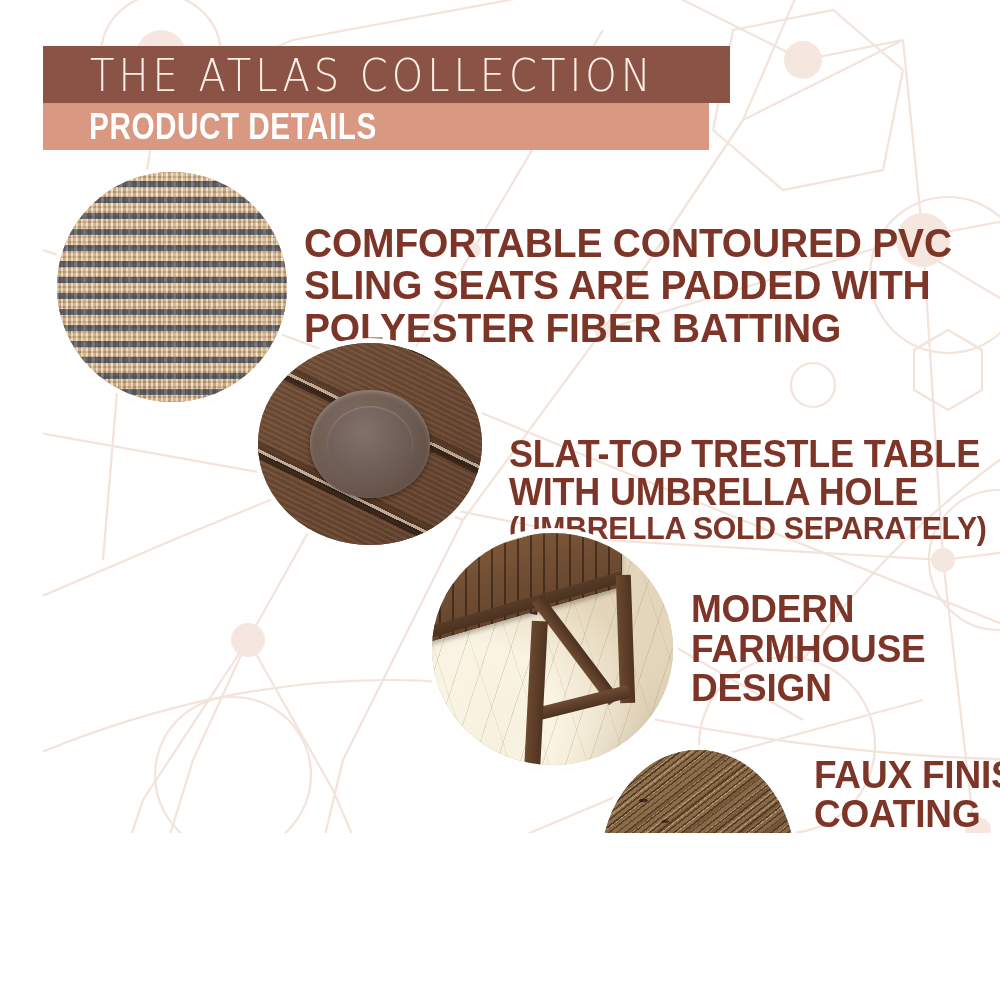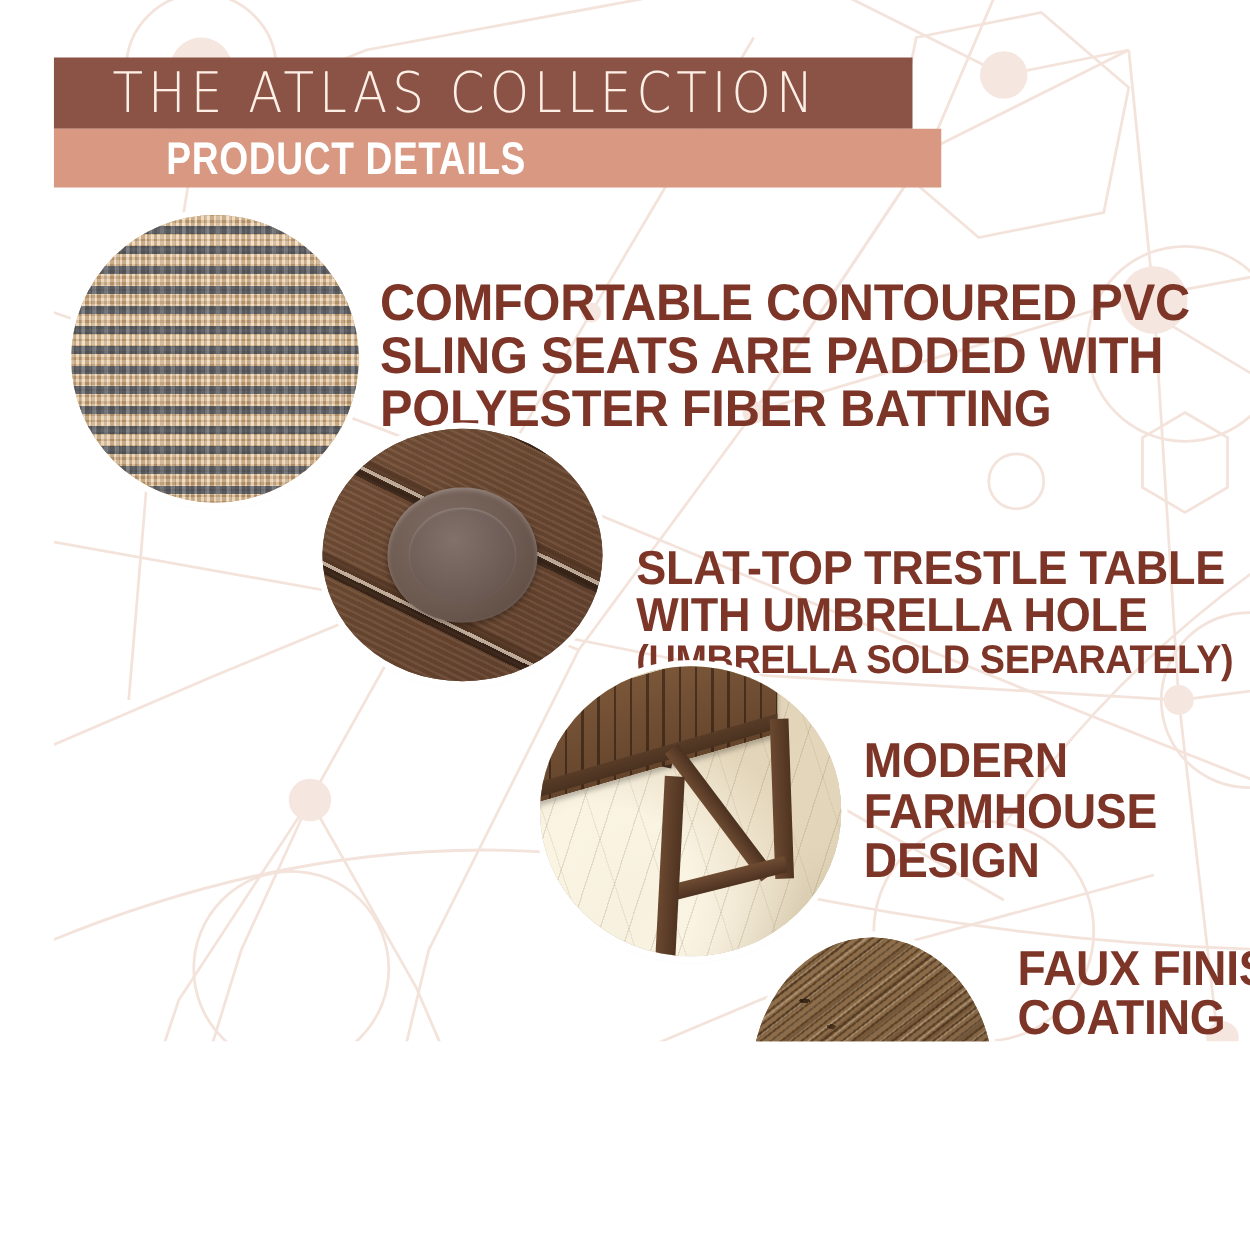--- a/index.html
+++ b/index.html
@@ -13,21 +13,21 @@
   
   .bar{position:absolute;display:flex;align-items:center;}
   #bar-collection{left:0;top:46px;width:687px;height:57px;background:#8a5345;}
   #bar-collection .bartext{
       color:#fdeee6;font-size:40px;letter-spacing:4.0px;
       font-weight:300;padding-left:47px;line-height:1;
       font-family:"DejaVu Sans", sans-serif;
       transform:scaleY(1.12);transform-origin:left center;
       white-space:nowrap;
   }
-  #bar-details{left:0;top:103px;width:666px;height:47px;background:#d89881;padding-left:44px;}
+  #bar-details{left:0;top:103px;width:666px;height:47px;background:#d89881;}
   #bar-details .bartext{
       color:#ffffff;font-size:31px;letter-spacing:0.5px;
       font-weight:bold;padding-left:48px;line-height:1;
       font-family:"Liberation Sans", sans-serif;
       transform:scaleY(1.18) scaleX(0.96);transform-origin:left center;
       white-space:nowrap;
   }
 
   
   .feature-text{

